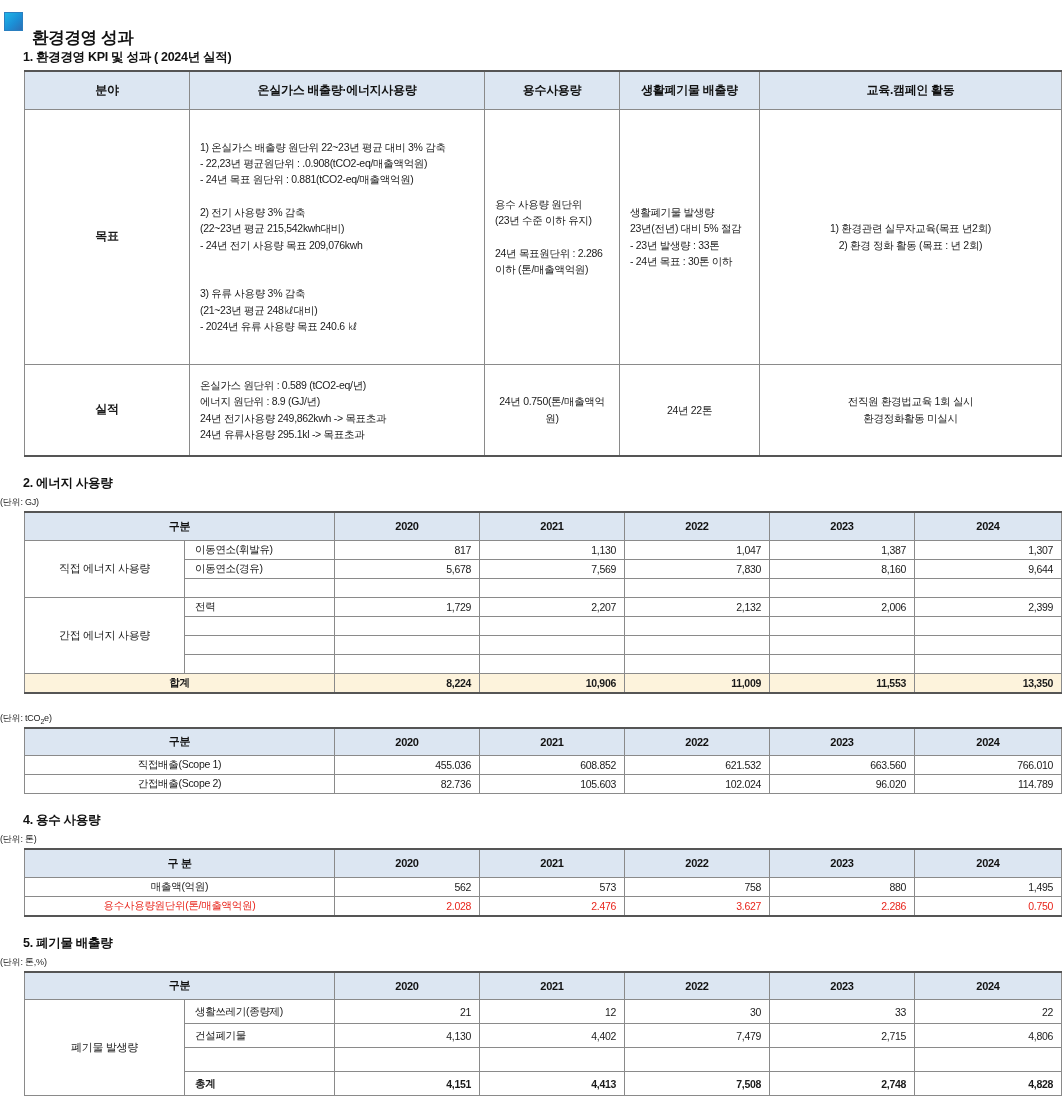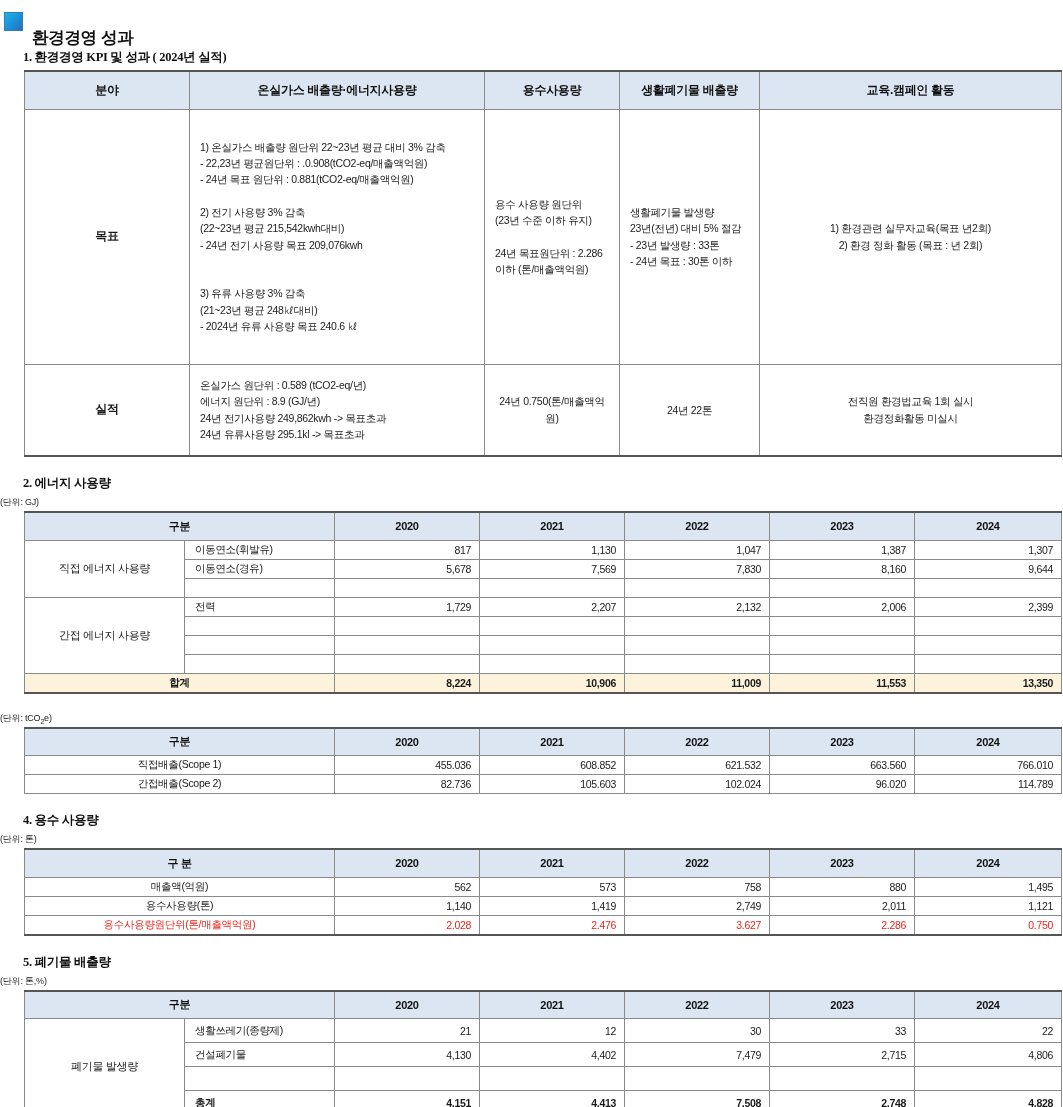--- a/index.html
+++ b/index.html
@@ -44,21 +44,20 @@
     margin-top: 34px;
   }
 
   
   .section-heading {
     font-size: 12.5px;
     font-weight: bold;
     letter-spacing: -0.3px;
     color: #111;
     margin: 0 16px 4px 23px;
-    font-family: Liberation Serif, serif;
   }
   .section-block {
     margin-top: 18px;
   }
   .unit-label {
     font-size: 9px;
     text-align: left;
     color: #222;
     margin: 0 3px 2px 0;
     letter-spacing: -0.2px;
@@ -374,28 +373,20 @@
       </thead>
       <tbody>
         <tr class="dotted-row">
           <td class="lbl-center">매출액(억원)</td>
           <td class="num">562</td>
           <td class="num">573</td>
           <td class="num">758</td>
           <td class="num">880</td>
           <td class="num">1,495</td>
         </tr>
-        <tr class="dotted-row">
-          <td class="lbl-center">용수사용량(톤)</td>
-          <td class="num">1,140</td>
-          <td class="num">1,419</td>
-          <td class="num">2,749</td>
-          <td class="num">2,011</td>
-          <td class="num">1,121</td>
-        </tr>
         <tr class="row-red">
           <td class="lbl-center outer-bot">용수사용량원단위(톤/매출액억원)</td>
           <td class="num outer-bot">2.028</td>
           <td class="num outer-bot">2.476</td>
           <td class="num outer-bot">3.627</td>
           <td class="num outer-bot">2.286</td>
           <td class="num outer-bot">0.750</td>
         </tr>
       </tbody>
     </table>

